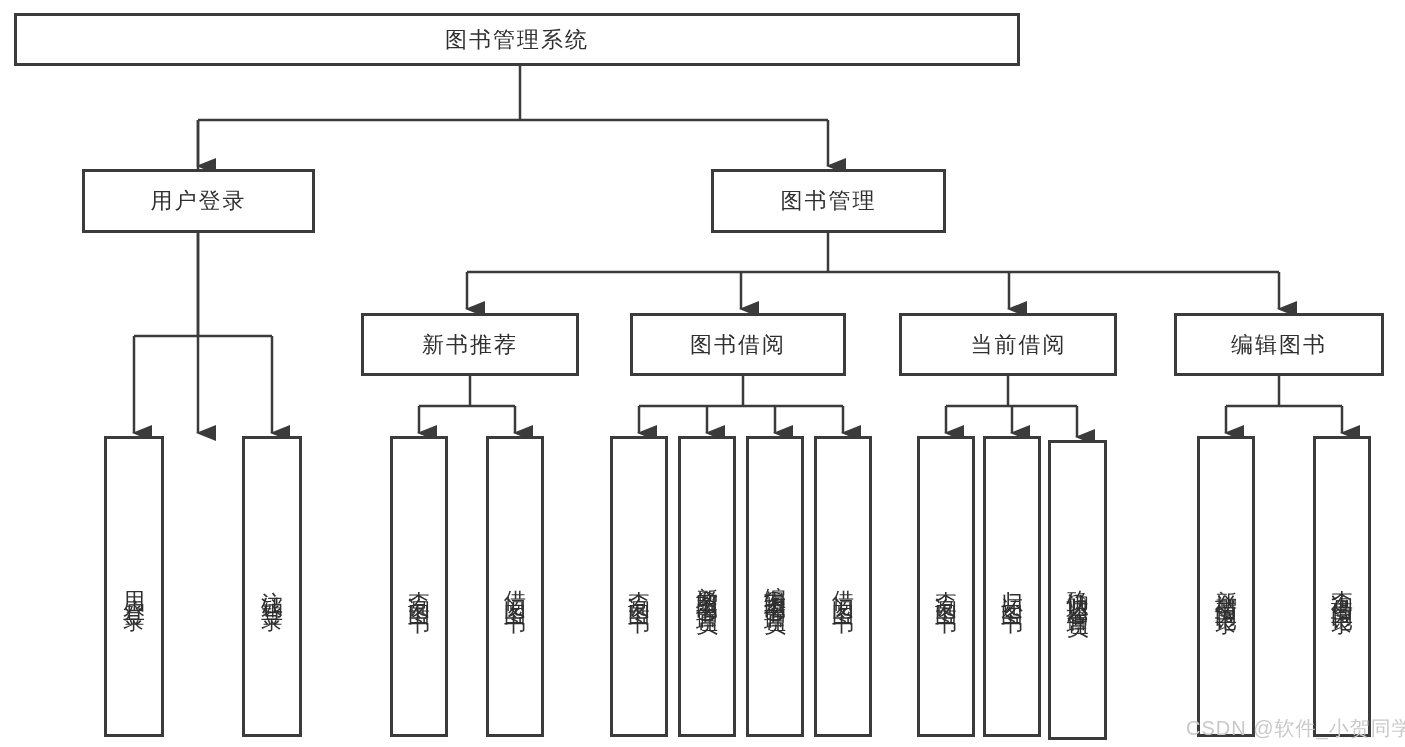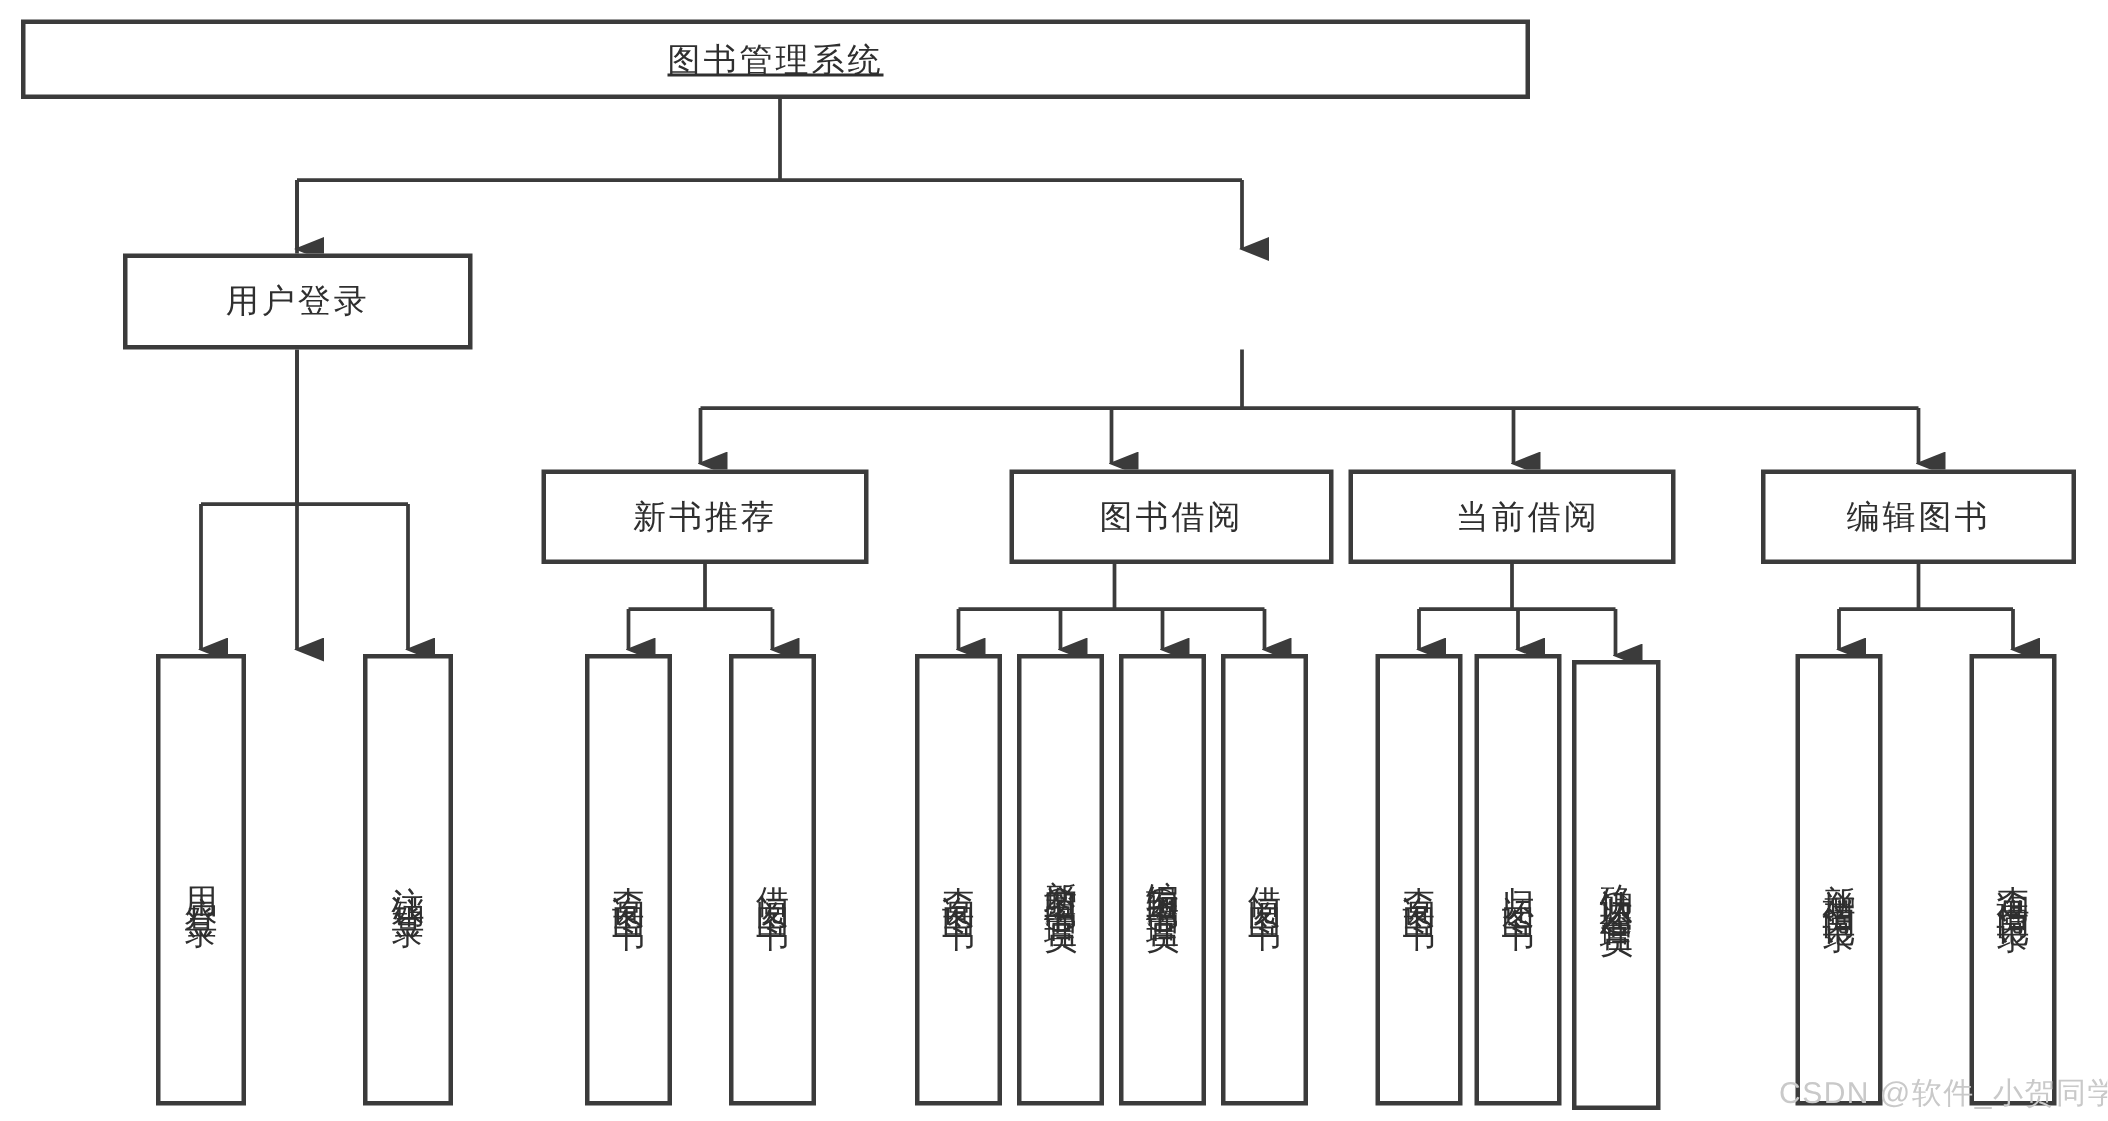--- a/index.html
+++ b/index.html
@@ -108,32 +108,35 @@
       <path d="M 1012 406 V 433" marker-end="url(#arw)"></path>
       <path d="M 1077 406 V 437" marker-end="url(#arw)"></path>
 
       <path d="M 1279 376 V 406"></path>
       <path d="M 1226 406 H 1342"></path>
       <path d="M 1226 406 V 433" marker-end="url(#arw)"></path>
       <path d="M 1342 406 V 433" marker-end="url(#arw)"></path>
     </g>
   </svg>
 
-  <div class="node h-box" style="left:14px; top:13px; width:1006px; height:53px;text-decoration:underline;">
+  <div class="node h-box" style="left:14px; top:13px; width:1006px; height:53px;">
     <span>图书管理系统</span>
   </div>
 
   <div class="node h-box" style="left:82px; top:169px; width:233px; height:64px;">
     <span>用户登录</span>
   </div>
+  <div class="node h-box" style="left:711px; top:169px; width:235px; height:64px;">
+    <span>图书管理</span>
+  </div>
 
   <div class="node h-box" style="left:361px; top:313px; width:218px; height:63px;">
     <span>新书推荐</span>
   </div>
-  <div class="node h-box" style="left:673px; top:313px; width:216px; height:63px;">
+  <div class="node h-box" style="left:630px; top:313px; width:216px; height:63px;">
     <span>图书借阅</span>
   </div>
   <div class="node h-box" style="left:899px; top:313px; width:218px; height:63px;padding-left:21px;">
     <span>当前借阅</span>
   </div>
   <div class="node h-box" style="left:1174px; top:313px; width:210px; height:63px;">
     <span>编辑图书</span>
   </div>
 
   <div class="node v-box" style="left:104px; top:436px; width:60px; height:301px;">

